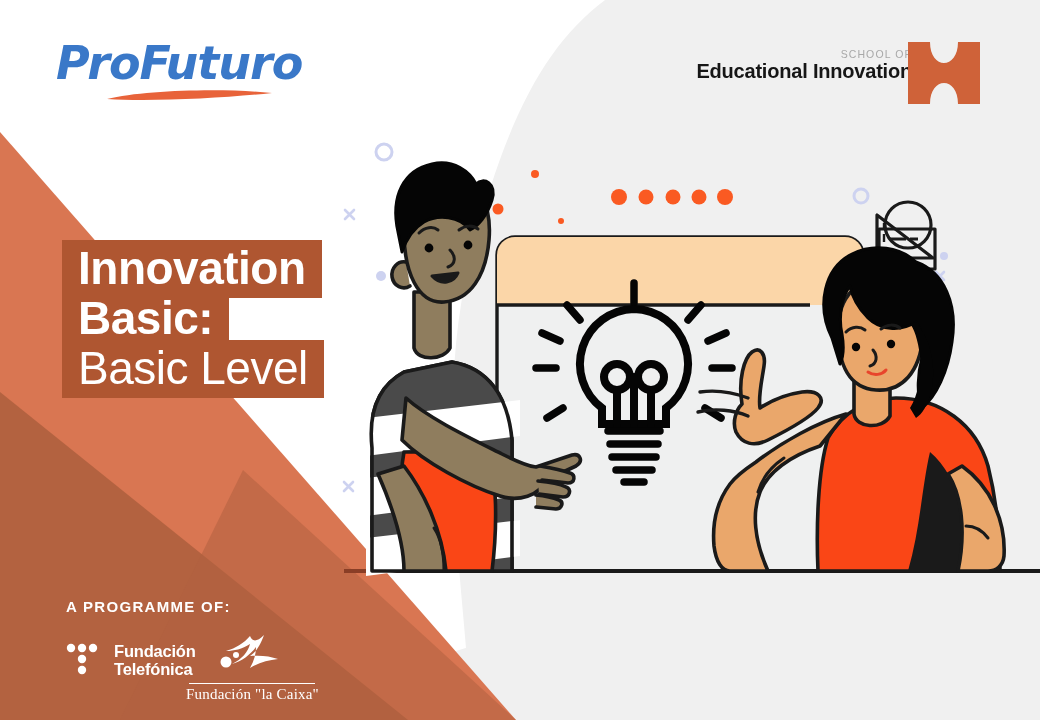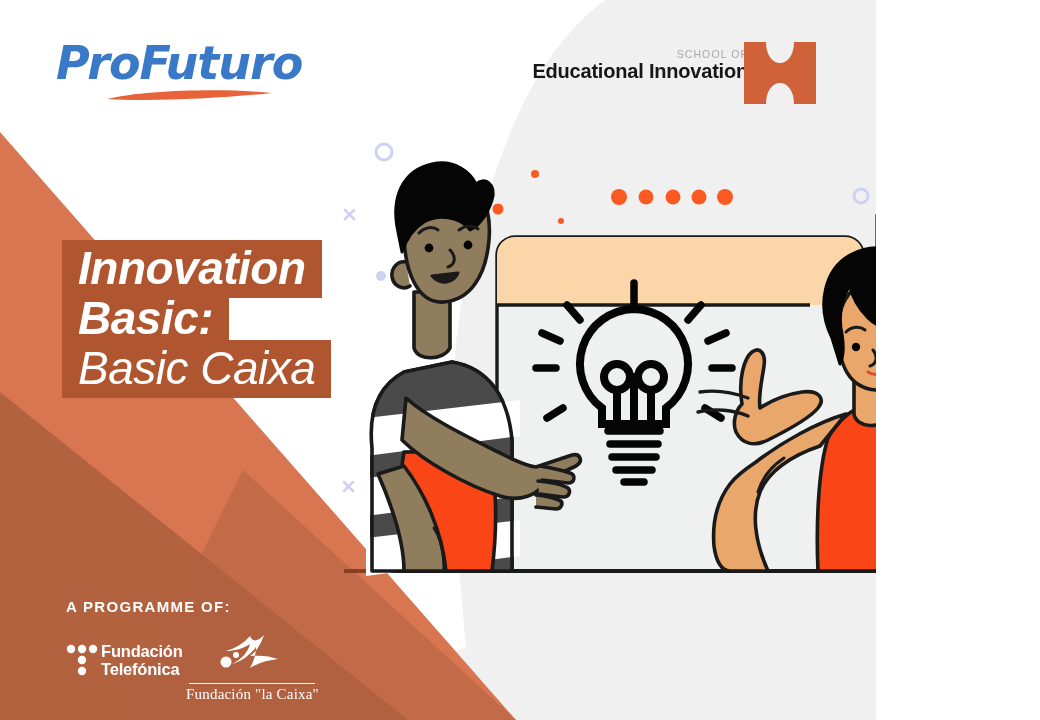--- a/index.html
+++ b/index.html
@@ -1,21 +1,21 @@
 <!DOCTYPE html>
 <html><head>
 <meta charset="utf-8">
 <style>
   html,body{margin:0;padding:0;}
   body{
     width:1040px;height:720px;overflow:hidden;
     background:#ffffff;
     font-family:"Liberation Sans", sans-serif;
   }
-  #stage{position:relative;width:876px;height:720px;overflow:hidden;background:#ffffff;}
+  #stage{position:relative;width:1040px;height:720px;overflow:hidden;background:#ffffff;}
   #bg{position:absolute;inset:0;width:1040px;height:720px;}
   .layer{position:absolute;}
 
   
   #profuturo{left:56px;top:38px;width:230px;height:66px;}
   #profuturo .word{
     font-family:"DejaVu Sans", sans-serif;
     font-style:italic;font-weight:700;
     font-size:46px;letter-spacing:-1px;
     color:#3A78C8;line-height:50px;white-space:nowrap;
@@ -29,42 +29,42 @@
     font-size:10.5px;letter-spacing:1.1px;color:#A8A8A8;
     font-weight:400;line-height:13px;text-transform:uppercase;
   }
   #school .big{
     font-size:20px;font-weight:700;color:#161616;
     line-height:21px;letter-spacing:-0.2px;white-space:nowrap;
   }
   #school .xmark{position:absolute;right:0;top:0;}
 
   
-  #titleblock{left:62px;top:240px;font-style:italic;}
+  #titleblock{left:62px;top:240px;}
   #titleblock .line{
     display:inline-block;
     background:#AF5631;color:#ffffff;
     padding:3px 16px 5px 16px;
     font-size:46px;line-height:50px;
     letter-spacing:-0.5px;white-space:nowrap;
   }
   #titleblock .l1{font-weight:700;}
   #titleblock .l2{font-weight:700;}
   #titleblock .l3{font-weight:400;}
   #titleblock .row{display:block;height:50px;margin:0;}
   #titleblock .row + .row{margin-top:0;}
 
   
   #footer{left:66px;top:598px;width:300px;height:90px;}
   #footer .prog{
     color:#ffffff;font-size:15px;font-weight:700;
     letter-spacing:1.3px;text-transform:uppercase;
   }
   #footer .logos{position:relative;margin-top:18px;height:64px;}
-  #ft-logo{position:absolute;left:0;top:10px;display:flex;align-items:center;gap:1px;}
+  #ft-logo{position:absolute;left:0;top:10px;display:flex;align-items:flex-start;gap:14px;}
   #ft-logo .ftxt{
     color:#fff;font-size:16.5px;font-weight:700;line-height:17.5px;
     letter-spacing:-0.2px;
   }
   #lc-logo{position:absolute;left:120px;top:0;width:132px;}
   #lc-logo .lctxt{
     color:#fff;font-family:"Liberation Serif", serif;
     font-size:15px;line-height:17px;text-align:center;white-space:nowrap;
     letter-spacing:0.2px;padding-top:2px;
   }
@@ -290,21 +290,21 @@
   </div>
 
   <div class="layer" id="titleblock">
     <div class="row">
       <span class="line l1">Innovation</span>
     </div>
     <div class="row">
       <span class="line l2">Basic:</span>
     </div>
     <div class="row">
-      <span class="line l3">Basic Caixa</span>
+      <span class="line l3">Basic Level</span>
     </div>
   </div>
 
   <div class="layer" id="footer">
     <div class="prog">A PROGRAMME OF:</div>
     <div class="logos">
 
       <div id="ft-logo">
         <svg width="34" height="34" viewBox="0 0 34 34" fill="#FFFFFF">
           <circle cx="5" cy="5" r="4.2"></circle>

